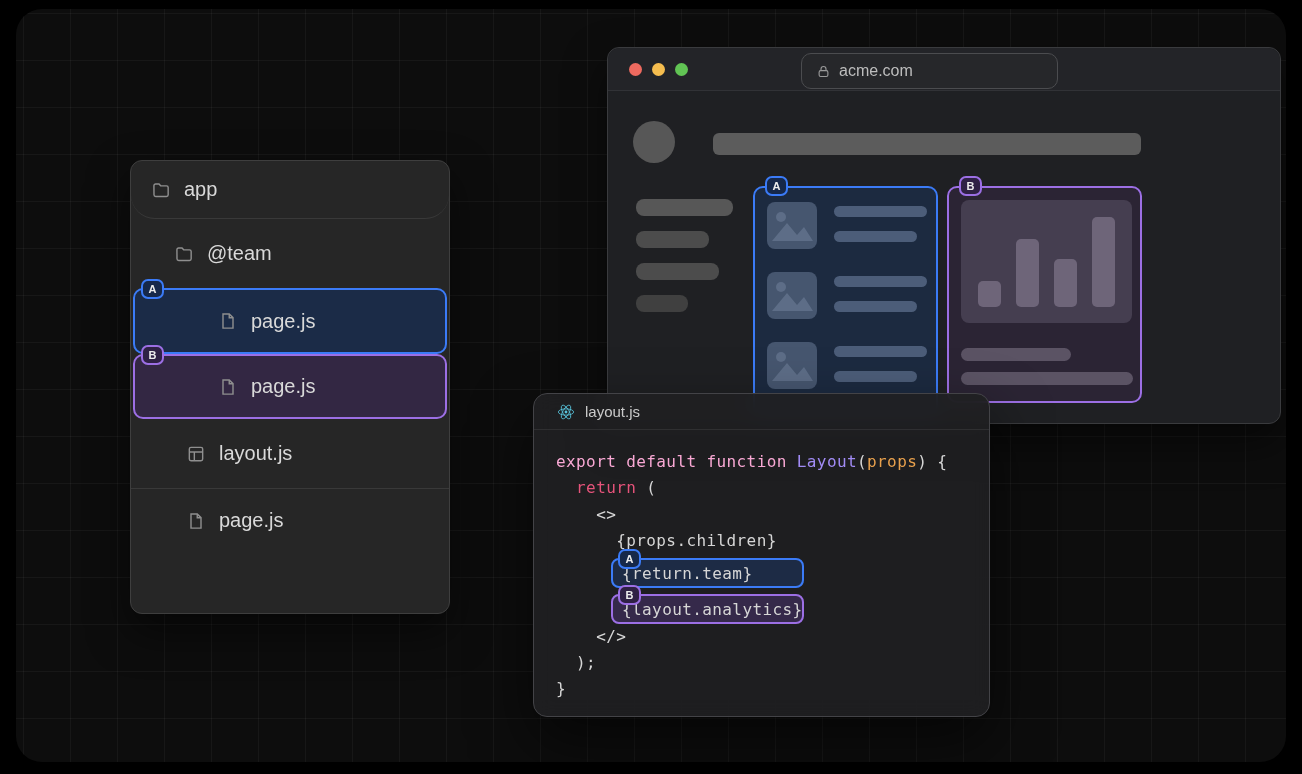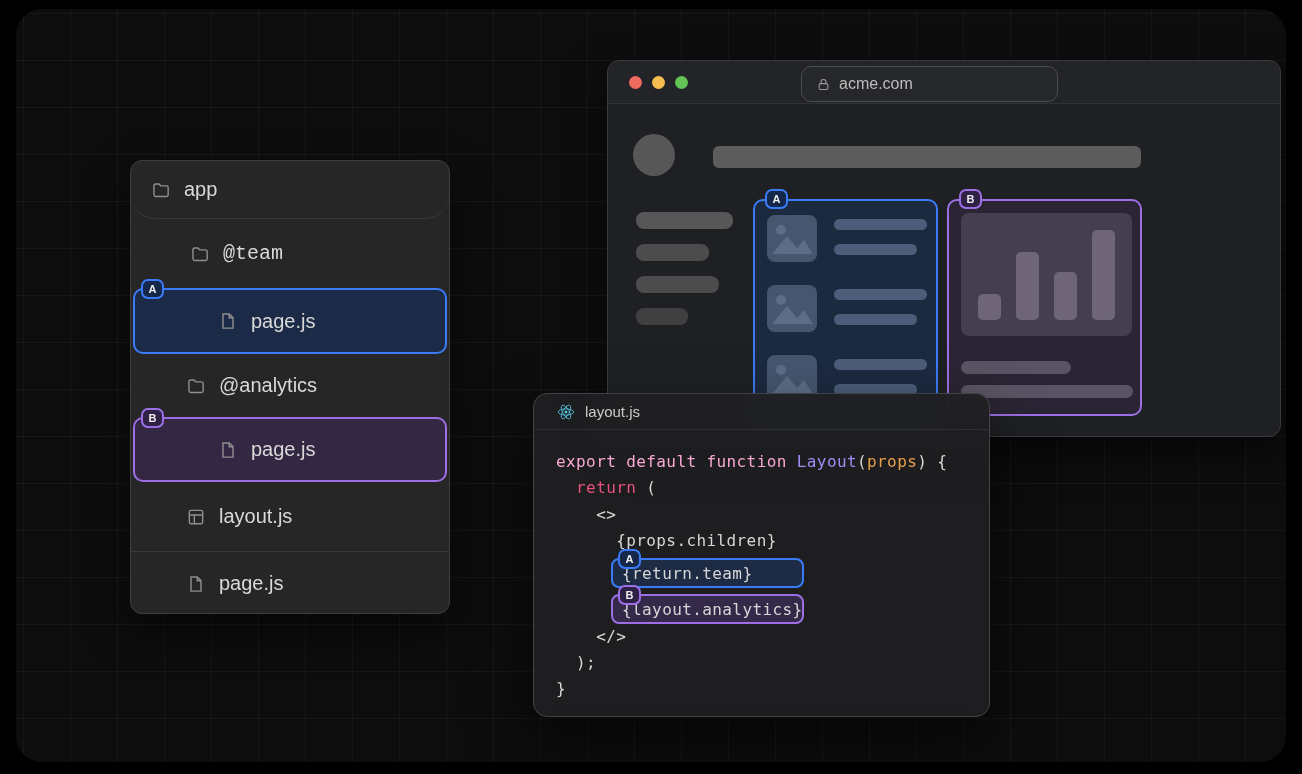--- a/index.html
+++ b/index.html
@@ -23,21 +23,21 @@
   .hl-box{position:absolute;left:2px;right:2px;top:0;bottom:0;border-radius:10px;display:flex;align-items:center;gap:13px;border-width:2px;border-style:solid}
   .hl-box.blue{background:#1b2b47;border-color:#3b7bf7}
   .hl-box.purple{background:#332743;border-color:#9c6fe4}
   .badge{position:absolute;width:23px;height:20px;border-radius:7px;font-size:11px;font-weight:bold;color:#ececec;
     display:flex;align-items:center;justify-content:center;line-height:1;border-width:2px;border-style:solid;z-index:3;font-family:"Liberation Sans",sans-serif;letter-spacing:0}
   .badge.blue{background:#16284a;border-color:#3b7bf7}
   .badge.purple{background:#2f2145;border-color:#9c6fe4}
   .hl-row .badge{left:10px;top:-9px}
 
   
-  .browser{position:absolute;left:607px;top:60px;width:674px;height:377px;background:#1f2023;
+  .browser{position:absolute;left:607px;top:47px;width:674px;height:377px;background:#1f2023;
     border:1px solid #3a3b3e;border-radius:12px;box-shadow:0 18px 40px rgba(0,0,0,.5);z-index:1}
   .titlebar{position:absolute;left:0;top:0;right:0;height:43px;border-bottom:1px solid #313236;border-radius:12px 12px 0 0;background:#232428}
   .traffic{position:absolute;left:21px;top:15px;display:flex;gap:10px}
   .tl{width:13px;height:13px;border-radius:50%}
   .addr{position:absolute;left:193px;top:5px;width:257px;height:36px;border:1px solid #4b4c4f;border-radius:10px;
     background:#26272a;display:flex;align-items:center;padding-left:14px;gap:8px;color:#bdbdbd;font-size:16px}
   .lock-icon{width:15px;height:15px;color:#9a9a9a;flex:none}
   .lock-icon svg{width:15px;height:15px;display:block}
   .avatar{position:absolute;left:25px;top:73px;width:42px;height:42px;border-radius:50%;background:#575757}
   .hero-bar{position:absolute;left:105px;top:85px;width:428px;height:22px;border-radius:6px;background:#5c5c5c}
@@ -89,47 +89,39 @@
   <div class="file-tree">
     <div id="tree-rows">
         <div class="tree-row sep" style="height: 58px; padding-left: 20px; border-radius: 24px;">
           <span class="tree-icon">
             <svg viewBox="0 0 24 24" fill="none" stroke="currentColor" stroke-width="1.7">
               <path d="M3.5 6.8a2 2 0 0 1 2-2h4.1l2 2.2h7a2 2 0 0 1 2 2v8.7a2 2 0 0 1-2 2h-13a2 2 0 0 1-2-2z"></path>
             </svg>
           </span>
           <span>app</span>
         </div>
-        <div class="tree-row" style="height: 69px; padding-left: 59px; font-family: Liberation Mono, monospace;">
+        <div class="tree-row" style="height: 69px; padding-left: 43px;">
           <span class="tree-icon">
             <svg viewBox="0 0 24 24" fill="none" stroke="currentColor" stroke-width="1.7">
               <path d="M3.5 6.8a2 2 0 0 1 2-2h4.1l2 2.2h7a2 2 0 0 1 2 2v8.7a2 2 0 0 1-2 2h-13a2 2 0 0 1-2-2z"></path>
             </svg>
           </span>
           <span>@team</span>
         </div>
         <div class="tree-row hl-row" style="height: 66px;">
           <div class="hl-box blue" style="padding-left: 83px;">
             <span class="tree-icon">
               <svg viewBox="0 0 24 24" fill="none" stroke="currentColor" stroke-width="1.7">
                 <path d="M6 3.5h7.5L18 8v12.5H6z"></path>
                 <path d="M13.5 3.5V8H18"></path>
               </svg>
             </span>
             <span>page.js</span>
           </div>
           <div class="badge blue">A</div>
-        </div>
-        <div class="tree-row" style="height: 63px; padding-left: 55px;">
-          <span class="tree-icon">
-            <svg viewBox="0 0 24 24" fill="none" stroke="currentColor" stroke-width="1.7">
-              <path d="M3.5 6.8a2 2 0 0 1 2-2h4.1l2 2.2h7a2 2 0 0 1 2 2v8.7a2 2 0 0 1-2 2h-13a2 2 0 0 1-2-2z"></path>
-            </svg>
-          </span>
-          <span>@analytics</span>
         </div>
         <div class="tree-row hl-row" style="height: 65px;">
           <div class="hl-box purple" style="padding-left: 83px;">
             <span class="tree-icon">
               <svg viewBox="0 0 24 24" fill="none" stroke="currentColor" stroke-width="1.7">
                 <path d="M6 3.5h7.5L18 8v12.5H6z"></path>
                 <path d="M13.5 3.5V8H18"></path>
               </svg>
             </span>
             <span>page.js</span>

